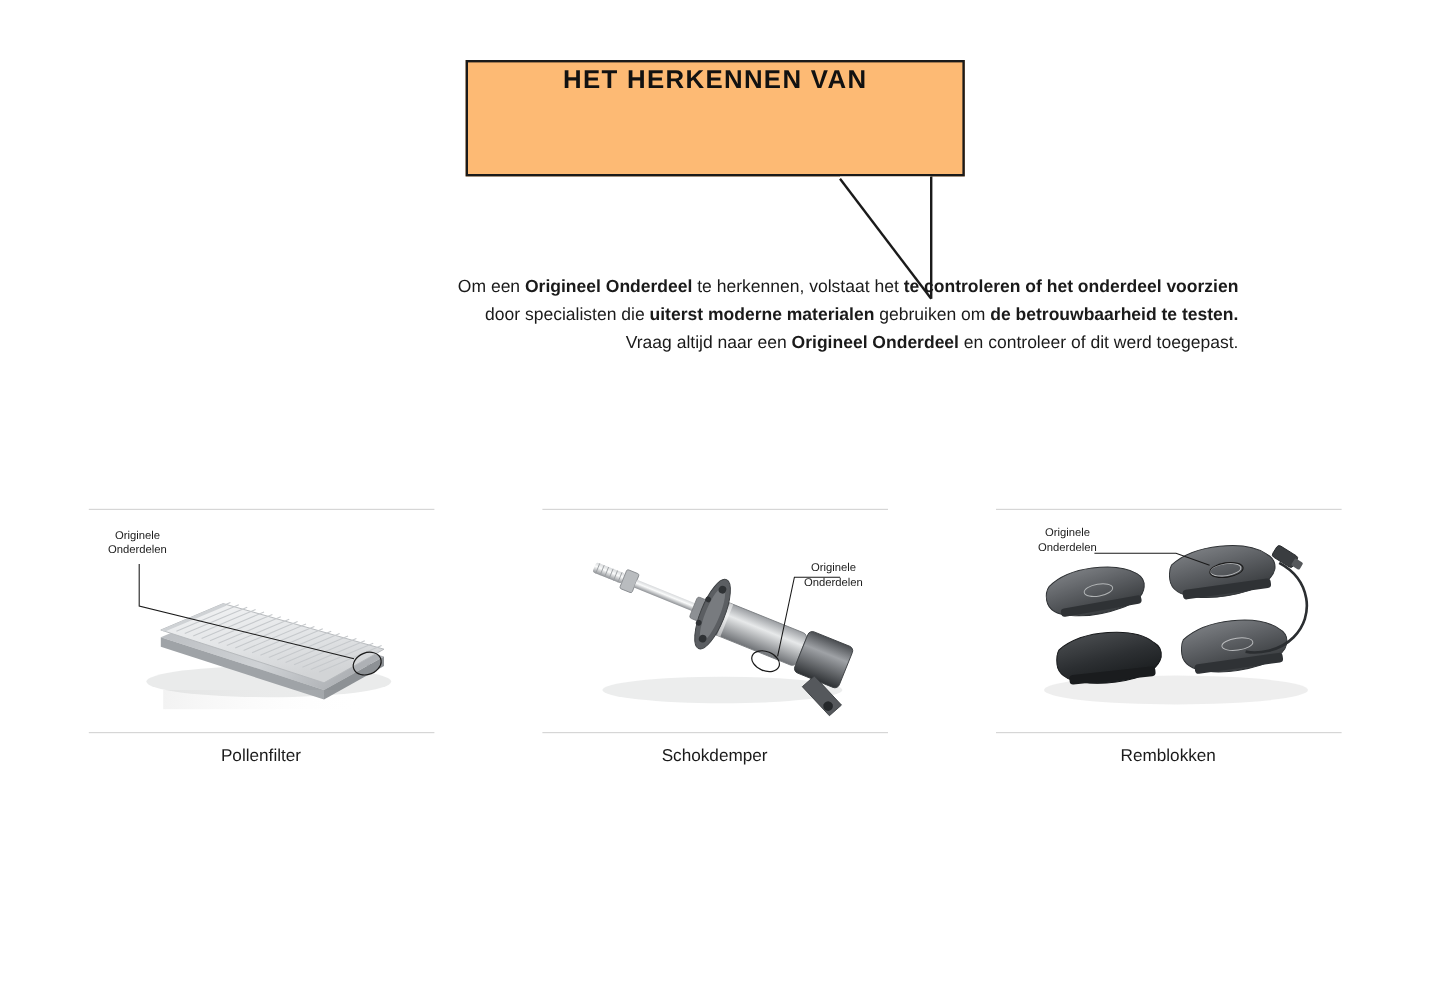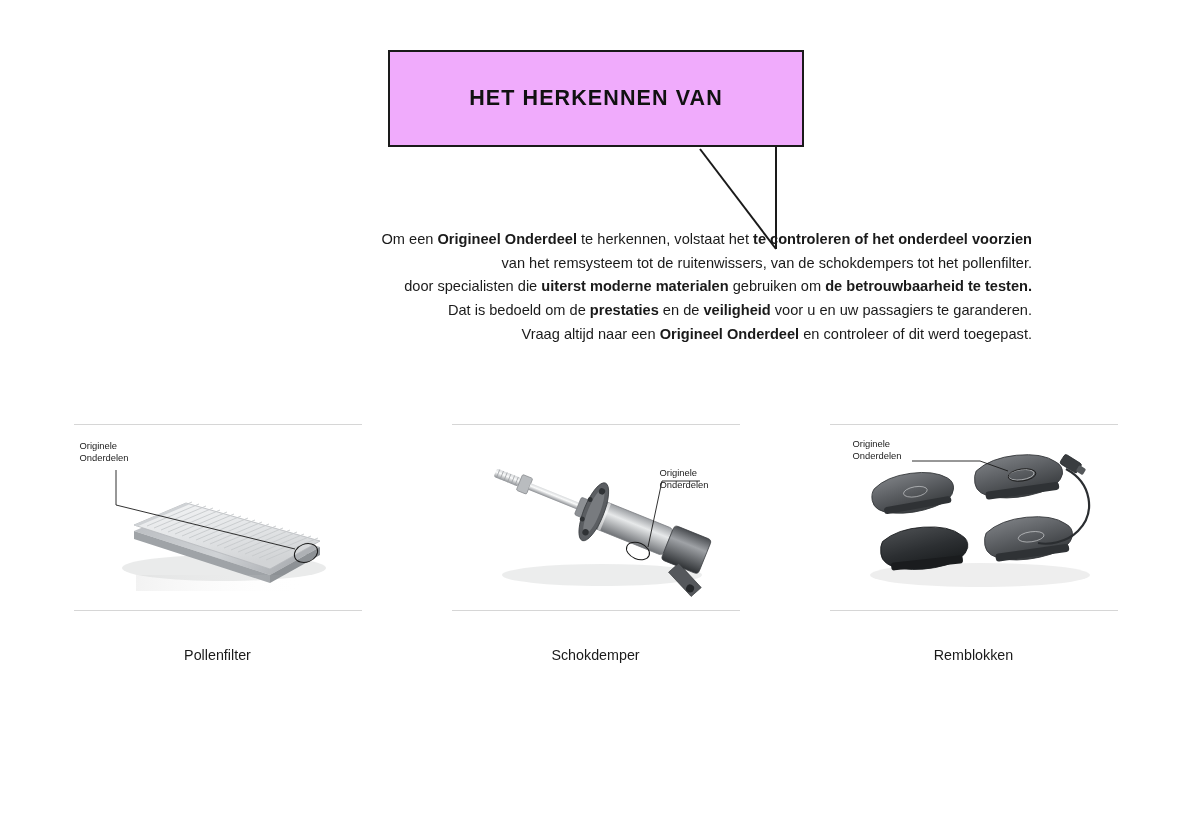--- a/index.html
+++ b/index.html
@@ -23,22 +23,21 @@
     top: 50px;
     width: 416px;
   }
   .callout-box {
     border: 2px solid #1a1a1a;
     height: 97px;
     box-sizing: border-box;
     display: flex;
     flex-direction: column;
     align-items: center;
-    justify-content: center;
-    background: #f0abfc;
+    background: #fdba74;
   }
   .callout-line {
     font-size: 21.5px;
     font-weight: bold;
     letter-spacing: 1.1px;
     line-height: 1.32;
     text-align: center;
     color: #111;
   }
   .callout-tail {
@@ -87,30 +86,30 @@
   .figure-frame {
     width: 288px;
     height: 185px;
     border-top: 1px solid #d6d6d6;
     border-bottom: 1px solid #d6d6d6;
     position: relative;
     overflow: hidden;
     background: #ffffff;
   }
   .figure-caption {
-    margin-top: 36px;
+    margin-top: 11px;
     font-size: 14.3px;
     color: #1a1a1a;
   }
   .callout-label {
     position: absolute;
     font-size: 9.4px;
     line-height: 1.25;
     color: #1a1a1a;
-    text-align: left;
+    text-align: center;
     white-space: pre-line;
   }
   svg { display: block; }
 </style>
 </head>
 <body>
 
 <div class="callout-wrap">
   <div class="callout-box">
     <div class="callout-line">HET HERKENNEN VAN</div>
@@ -120,27 +119,21 @@
     <path d="M2 4 L78 104" stroke="#1a1a1a" stroke-width="2" fill="none"></path>
     <path d="M78 104 L78 2" stroke="#1a1a1a" stroke-width="2" fill="none"></path>
   </svg>
 </div>
 
 <div class="body-copy">
   <p>
     <span>Om een </span><b>Origineel Onderdeel</b><span> te herkennen, volstaat het </span><b>te controleren of het onderdeel voorzien</b>
   </p>
   <p>
-    <span>van het remsysteem tot de ruitenwissers, van de schokdempers tot het pollenfilter.</span>
-  </p>
-  <p>
     <span>door specialisten die </span><b>uiterst moderne materialen</b><span> gebruiken om </span><b>de betrouwbaarheid te testen.</b>
-  </p>
-  <p>
-    <span>Dat is bedoeld om de </span><b>prestaties</b><span> en de </span><b>veiligheid</b><span> voor u en uw passagiers te garanderen.</span>
   </p>
   <p>
     <span>Vraag altijd naar een </span><b>Origineel Onderdeel</b><span> en controleer of dit werd toegepast.</span>
   </p>
 </div>
 
 <div class="figures">
 
   <div class="figure">
     <div class="figure-frame">

